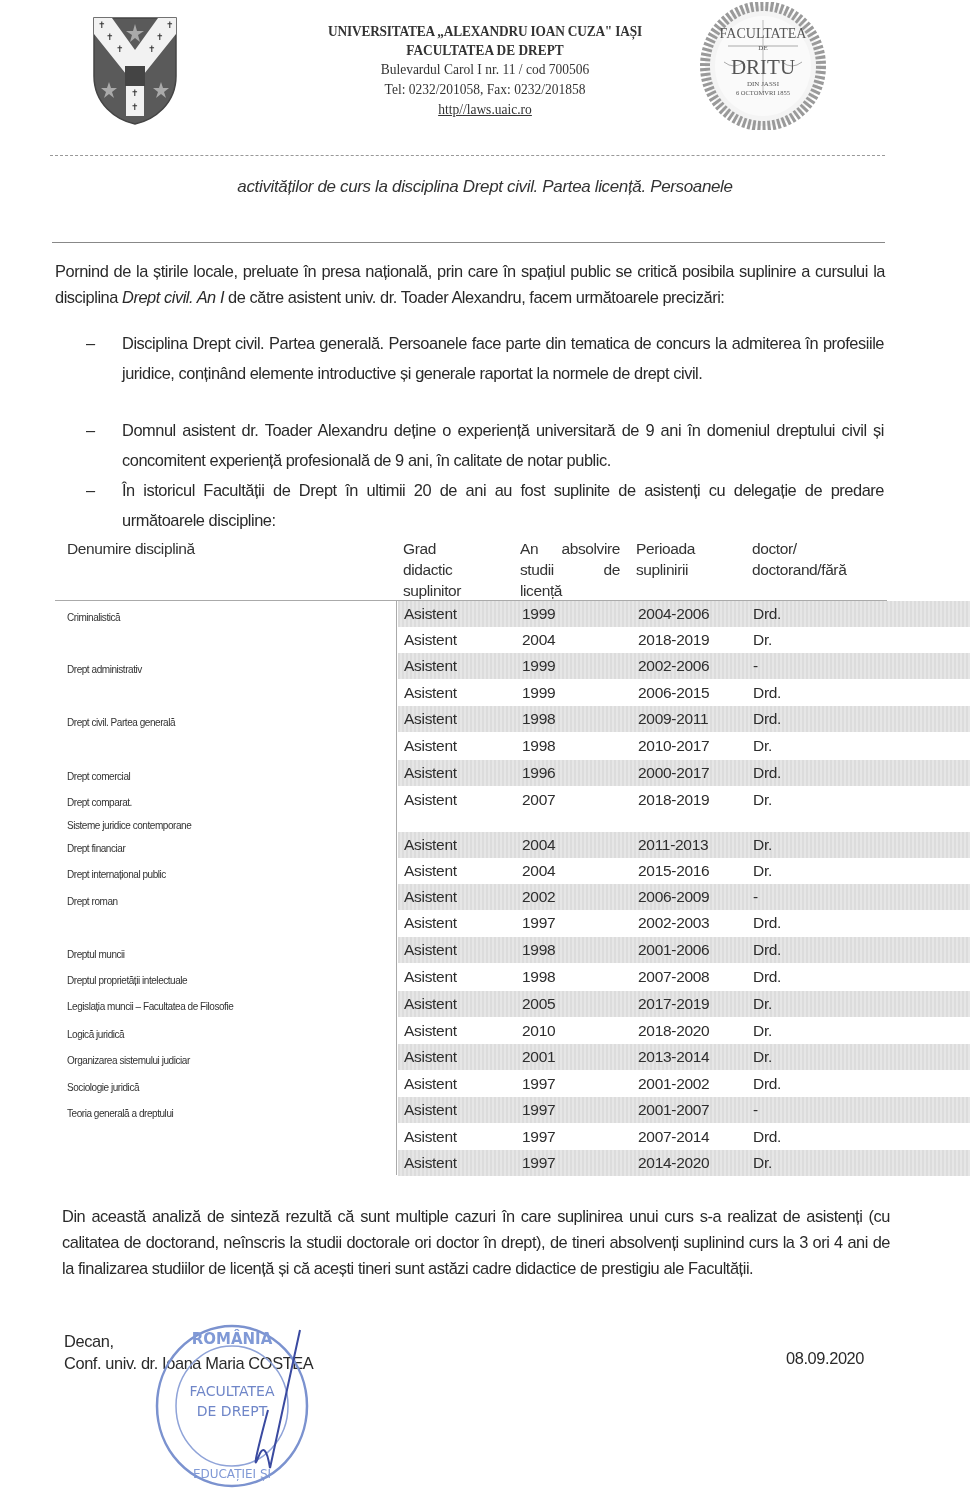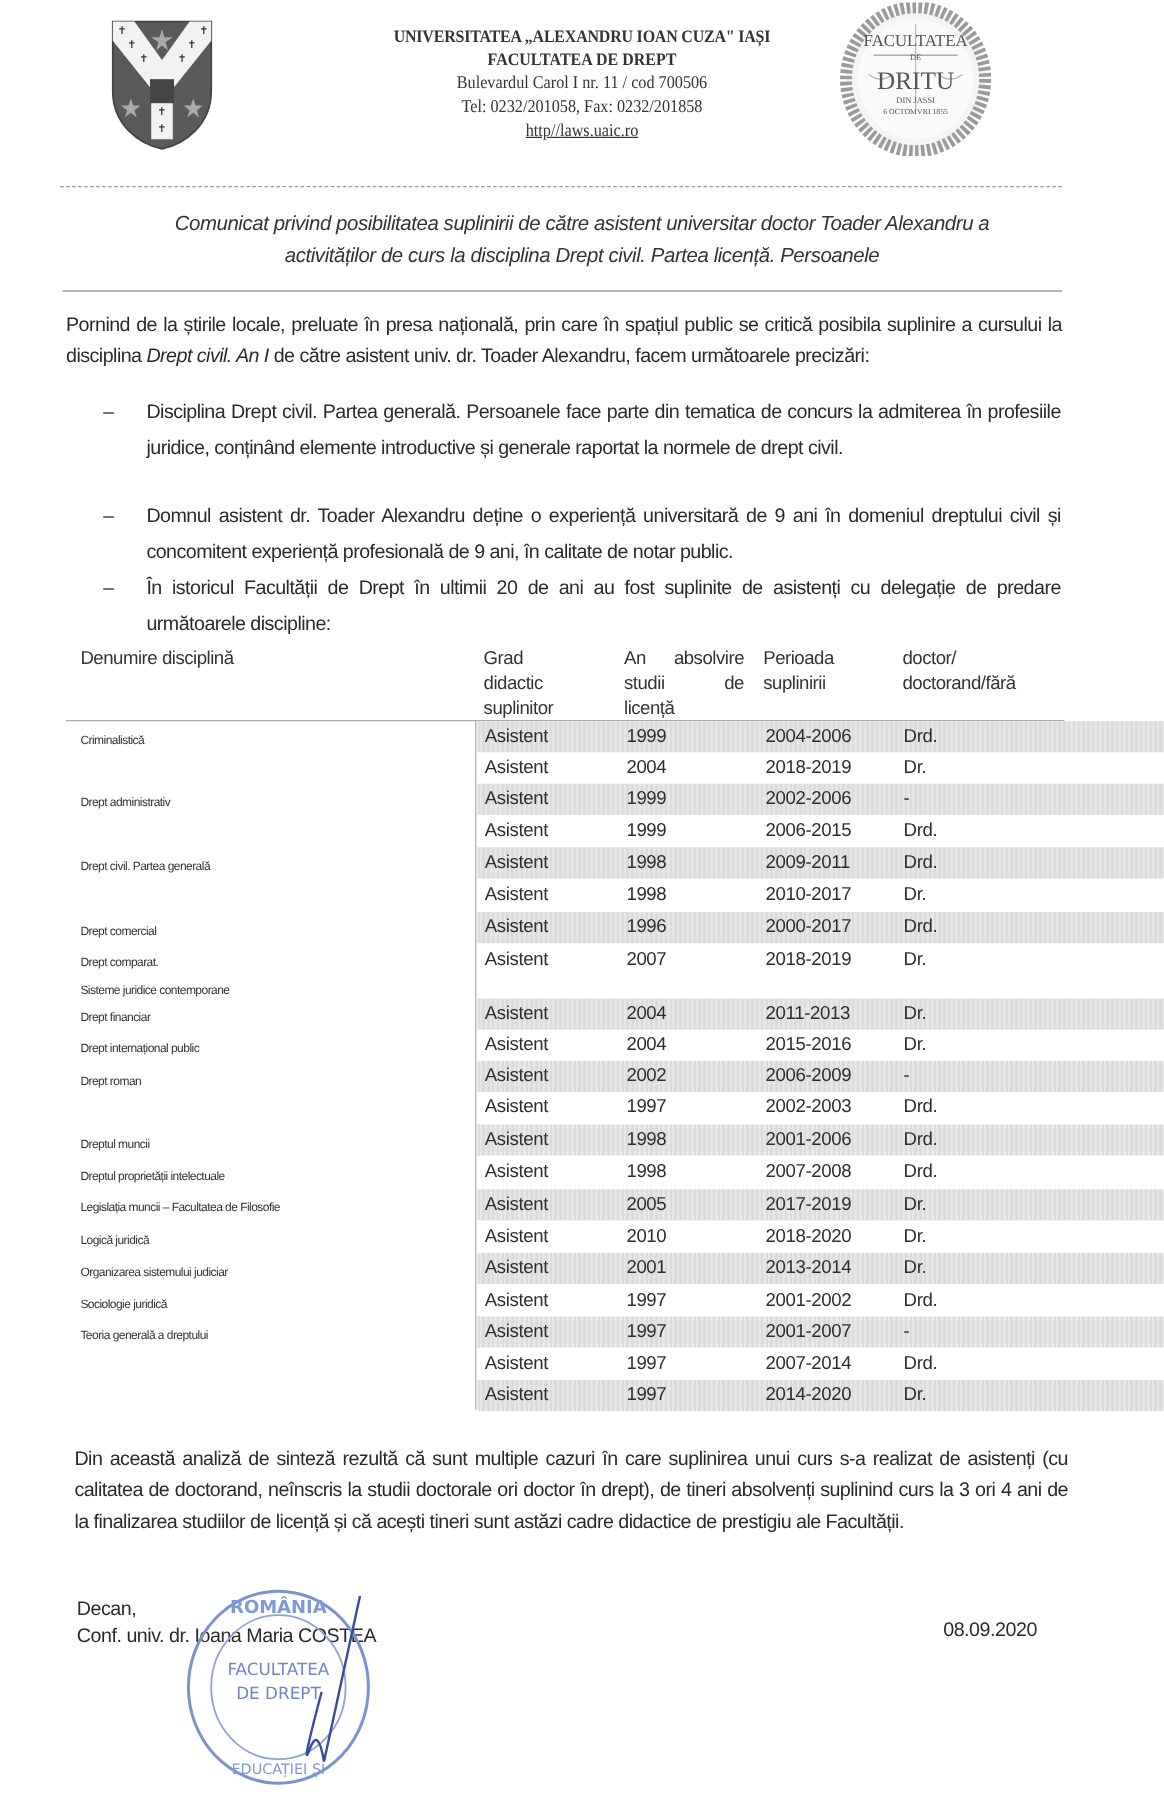--- a/index.html
+++ b/index.html
@@ -86,21 +86,20 @@
     <text x="65" y="48" text-anchor="middle" font-family="Liberation Serif, serif" font-size="7" fill="#555">DE</text>
     <text x="65" y="72" text-anchor="middle" font-family="Liberation Serif, serif" font-size="21" fill="#555">DRITU</text>
     <text x="65" y="84" text-anchor="middle" font-family="Liberation Serif, serif" font-size="7" fill="#555">DIN JASSI</text>
     <text x="65" y="93" text-anchor="middle" font-family="Liberation Serif, serif" font-size="6.5" fill="#555">6 OCTOMVRI 1855</text>
   </svg>
 </div>
 
 <div class="abs rule" style="left:50px; top:155px; width:835px;"></div>
 
 <div class="abs title">
-  <div>Comunicat privind posibilitatea suplinirii de către asistent universitar doctor Toader Alexandru a</div>
   <div>activităților de curs la disciplina Drept civil. Partea licență. Persoanele</div>
 </div>
 <div class="abs rule-solid" style="left:52px; top:242px; width:833px;"></div>
 
 <div class="abs para" style="left:55px; top:258px; width:830px;"><span>Pornind de la știrile locale, preluate în presa națională, prin care în spațiul public se critică posibila suplinire a cursului la disciplina </span><i>Drept civil. An I</i><span> de către asistent univ. dr. Toader Alexandru, facem următoarele precizări:</span></div>
 
 <div class="bullet" style="left:122px; top:328px; width:762px;">
   <span class="dash">–</span>
   <div class="txt">Disciplina Drept civil. Partea generală. Persoanele face parte din tematica de concurs la admiterea în profesiile juridice, conținând elemente introductive și generale raportat la normele de drept civil.</div>
 </div>

